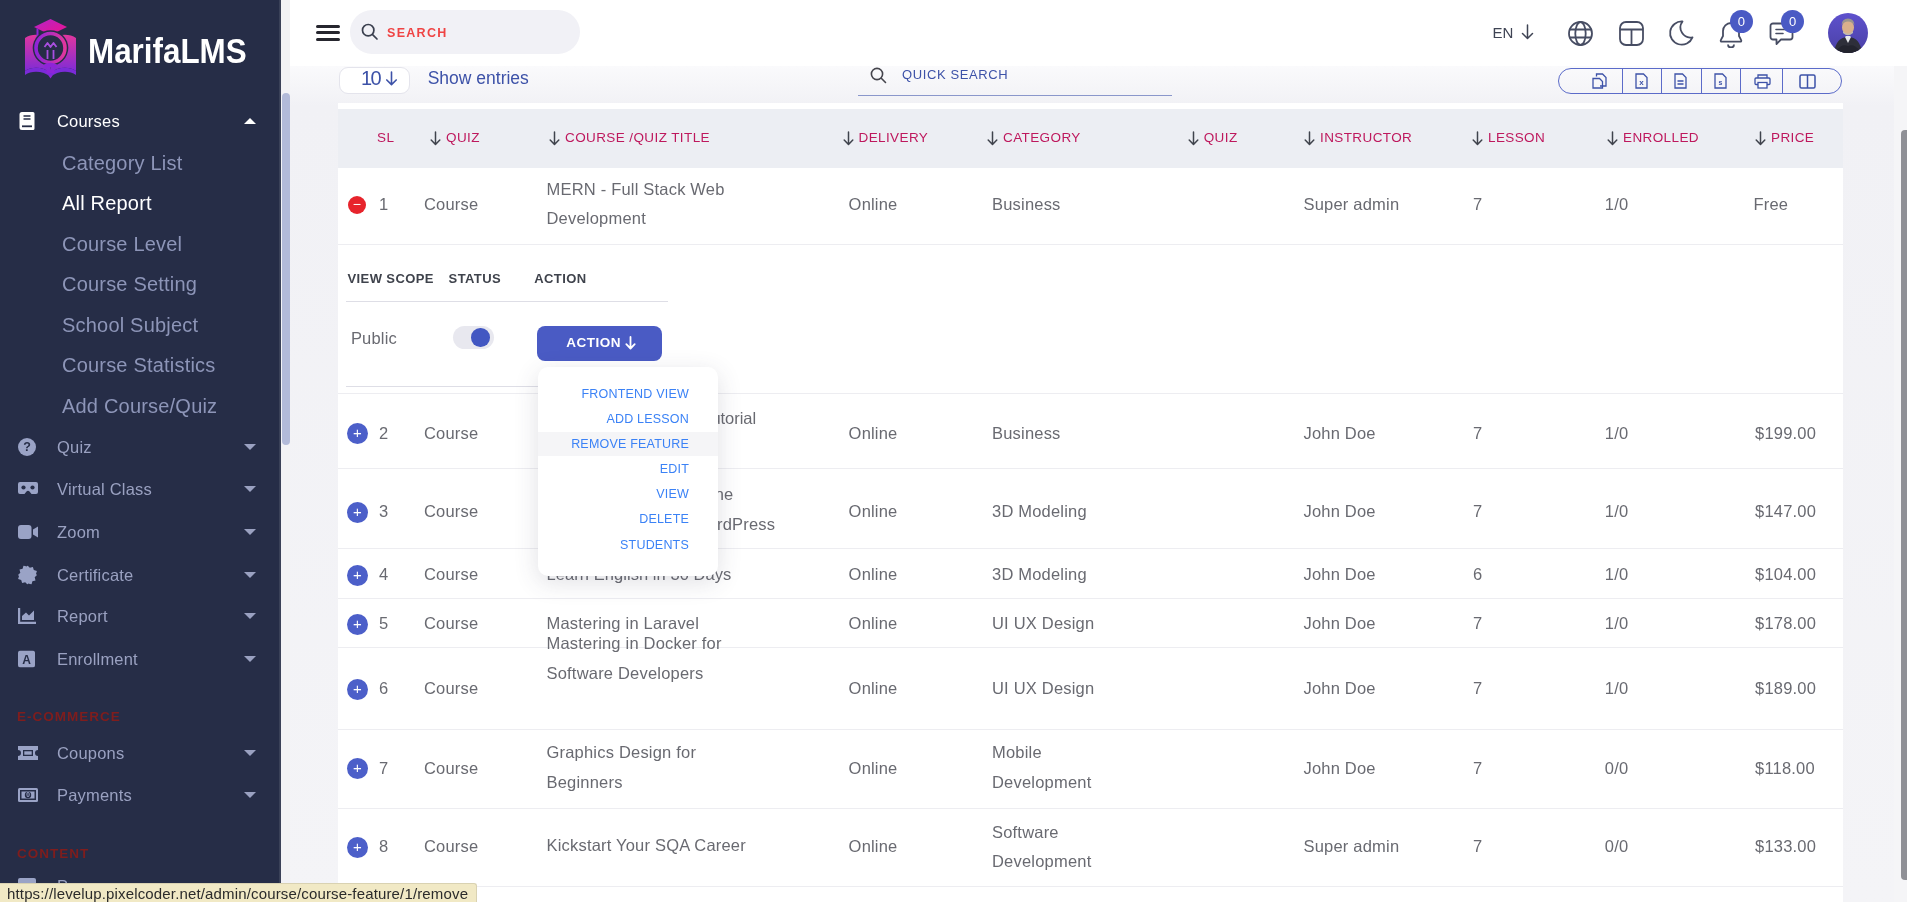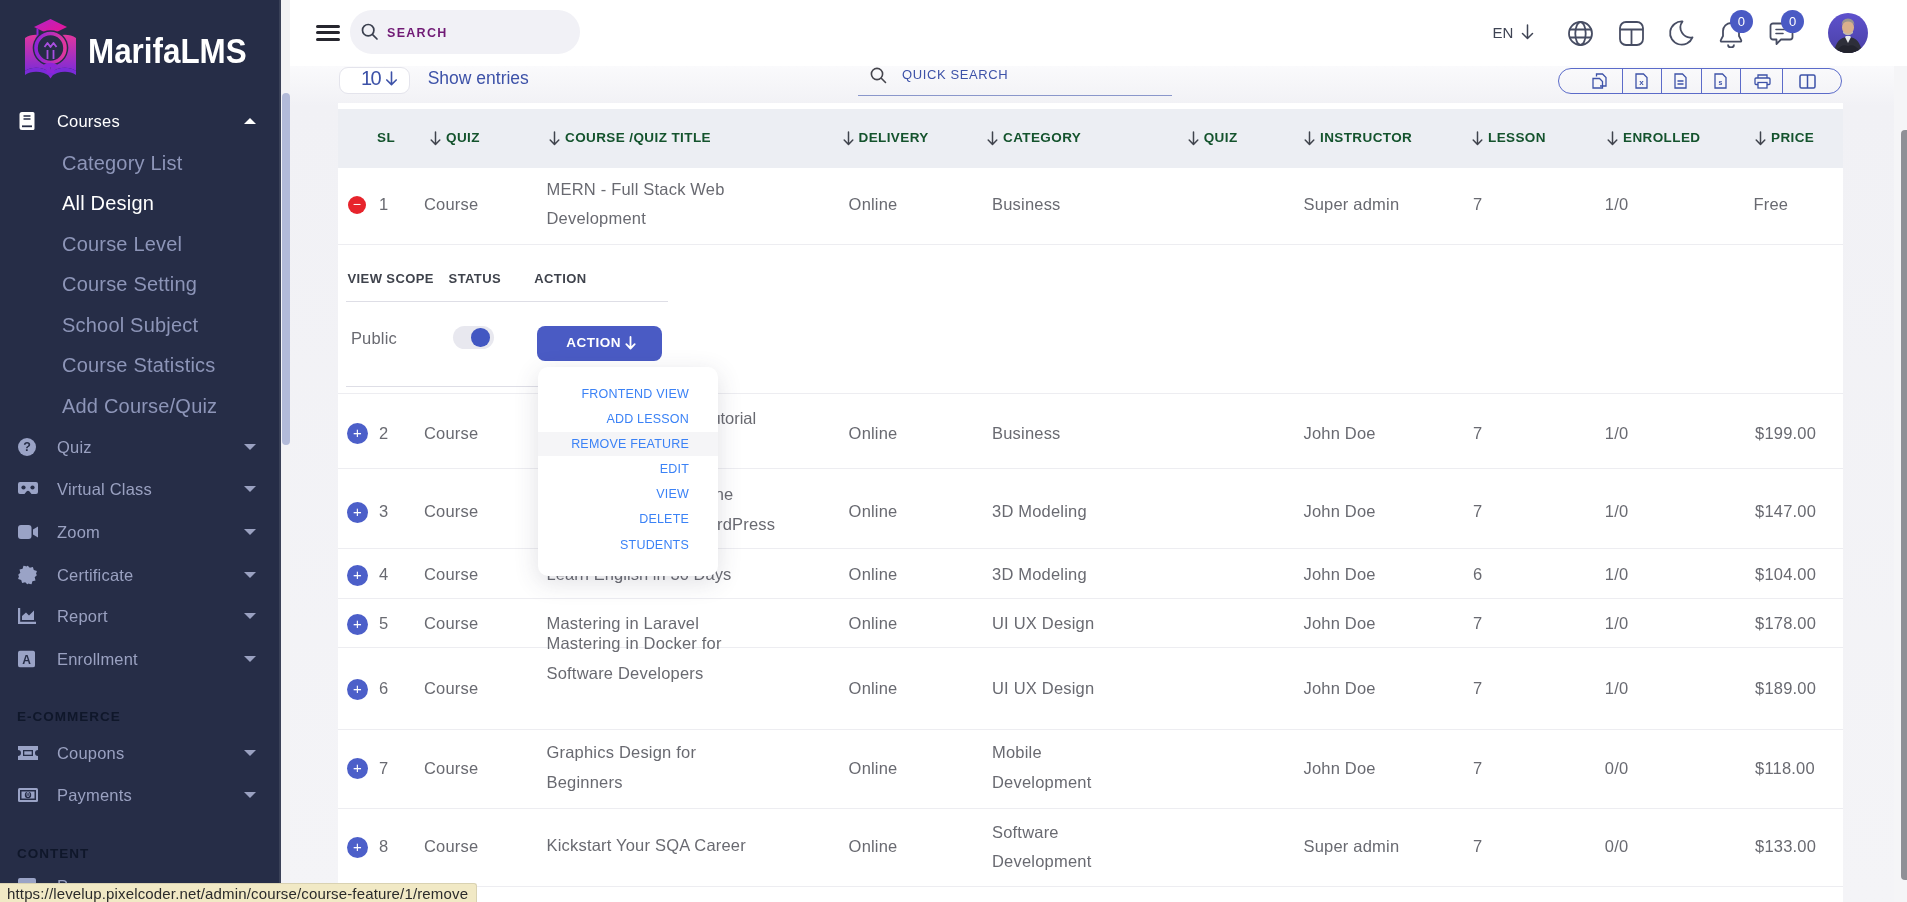--- a/index.html
+++ b/index.html
@@ -9,32 +9,32 @@
 #strack{position:absolute;left:281px;top:0;width:9px;height:902px;background:#F2F2F5}
 #sthumb{position:absolute;left:282px;top:93px;width:8px;height:352px;background:#B2BAD9;border-radius:4px}
 .mitem{position:absolute;left:0;width:281px;height:30px}
 .micon{position:absolute;left:18px;top:50%;transform:translateY(-50%)}
 .mtext{position:absolute;left:57px;top:50%;transform:translateY(-50%);font-size:16.5px;color:#9aa1c1;letter-spacing:.2px}
 .mtext.on{color:#fff}
 .marr{position:absolute;left:244px;top:50%;transform:translateY(-50%);width:0;height:0;border-left:6px solid transparent;border-right:6px solid transparent;border-top:6px solid #9aa1c1}
 .marr.up{border-top:none;border-bottom:6px solid #fff}
 .sub{position:absolute;left:62px;font-size:20px;color:#8d95b8;letter-spacing:.2px;white-space:nowrap;transform:translateY(-50%)}
 .sub.on{color:#fff}
-.shead{position:absolute;left:17px;font-size:13.5px;font-weight:bold;color:#0f172a;letter-spacing:1px;transform:translateY(-50%)}
+.shead{position:absolute;left:17px;font-size:13.5px;font-weight:bold;color:#7f1d1d;letter-spacing:1px;transform:translateY(-50%)}
 
 #topbar{position:absolute;left:281px;top:0;width:1626px;height:66px;background:#fff}
 .hbar{position:absolute;left:316px;width:24px;height:3px;background:#26262e;border-radius:2px}
 #spill{position:absolute;left:350px;top:10px;width:230px;height:44px;border-radius:22px;background:#F1F1F6}
-#stext{position:absolute;left:387px;top:25.5px;font-size:12.5px;letter-spacing:1.3px;color:#701a75;font-weight:bold}
+#stext{position:absolute;left:387px;top:25.5px;font-size:12.5px;letter-spacing:1.3px;color:#ef4444;font-weight:bold}
 #en{position:absolute;left:1492.5px;top:23.5px;font-size:15px;color:#3F4454}
 
 #content{position:absolute;left:281px;top:66px;width:1613px;height:836px;background:linear-gradient(#FAFAFC,#F1F1F5 40px,#F4F4F7)}
 #card{position:absolute;left:338px;top:103px;width:1505px;height:799px;background:#fff}
 #thead{position:absolute;left:338px;top:109px;width:1505px;height:58.5px;background:#ECEEF3}
-.hl{position:absolute;top:130px;font-size:13.5px;font-weight:bold;color:#14532d;letter-spacing:.4px;white-space:nowrap}
+.hl{position:absolute;top:130px;font-size:13.5px;font-weight:normal;color:#be185d;letter-spacing:.4px;white-space:nowrap}
 .ha{position:absolute;top:131px}
 .cell{position:absolute;font-size:16.5px;letter-spacing:.2px;color:#696A71;white-space:nowrap;line-height:29.5px}
 .tl{line-height:29.5px}
 .brd{position:absolute;left:338px;width:1505px;height:1px;background:#EDEDF1}
 .circ{position:absolute;width:21px;height:21px;border-radius:50%;color:#fff;text-align:center;line-height:19px;font-size:15px}
 .circ.red{background:#E7242C}
 .circ.blue{background:#4C5FC9}
 
 #selbox{position:absolute;left:339px;top:67px;width:71px;height:27px;background:#fff;border:1px solid #E4E4EC;border-radius:9px;box-sizing:border-box}
 #seltxt{position:absolute;left:361px;top:68.3px;font-size:20px;line-height:20px;color:#3D52A8;letter-spacing:-1.5px}
@@ -386,21 +386,21 @@
 <div class="mitem" style="top:106px">
  <svg class="micon" width="18" height="18" viewBox="0 0 18 18">
       <path d="M4 0 h11 a1.5 1.5 0 0 1 1.5 1.5 v15 a1.5 1.5 0 0 1 -1.5 1.5 h-11 a2.5 2.5 0 0 1 -2.5 -2.5 v-13 A2.5 2.5 0 0 1 4 0 Z" fill="#fff"></path>
       <path d="M5.5 4 h7 M5.5 7 h7" stroke="#262D47" stroke-width="1.6"></path>
       <path d="M4 13.4 h10 v1.8 h-10 z" fill="#262D47"></path>
     </svg>
  <div class="mtext on">Courses</div>
  <div class="marr up"></div>
 </div>
 <div class="sub" style="top:162.8px">Category List</div>
-<div class="sub on" style="top:202.7px">All Design</div>
+<div class="sub on" style="top:202.7px">All Report</div>
 <div class="sub" style="top:243.6px">Course Level</div>
 <div class="sub" style="top:283.6px">Course Setting</div>
 <div class="sub" style="top:325px">School Subject</div>
 <div class="sub" style="top:365px">Course Statistics</div>
 <div class="sub" style="top:405.9px">Add Course/Quiz</div>
 
 <div class="mitem" style="top:432px">
  <svg class="micon" width="18" height="18" viewBox="0 0 18 18">
       <circle cx="9" cy="9" r="9" fill="#9AA3C6"></circle>
       <text x="9" y="13.4" font-size="12.5" font-weight="bold" fill="#262D47" text-anchor="middle" font-family="Liberation Sans">?</text>

